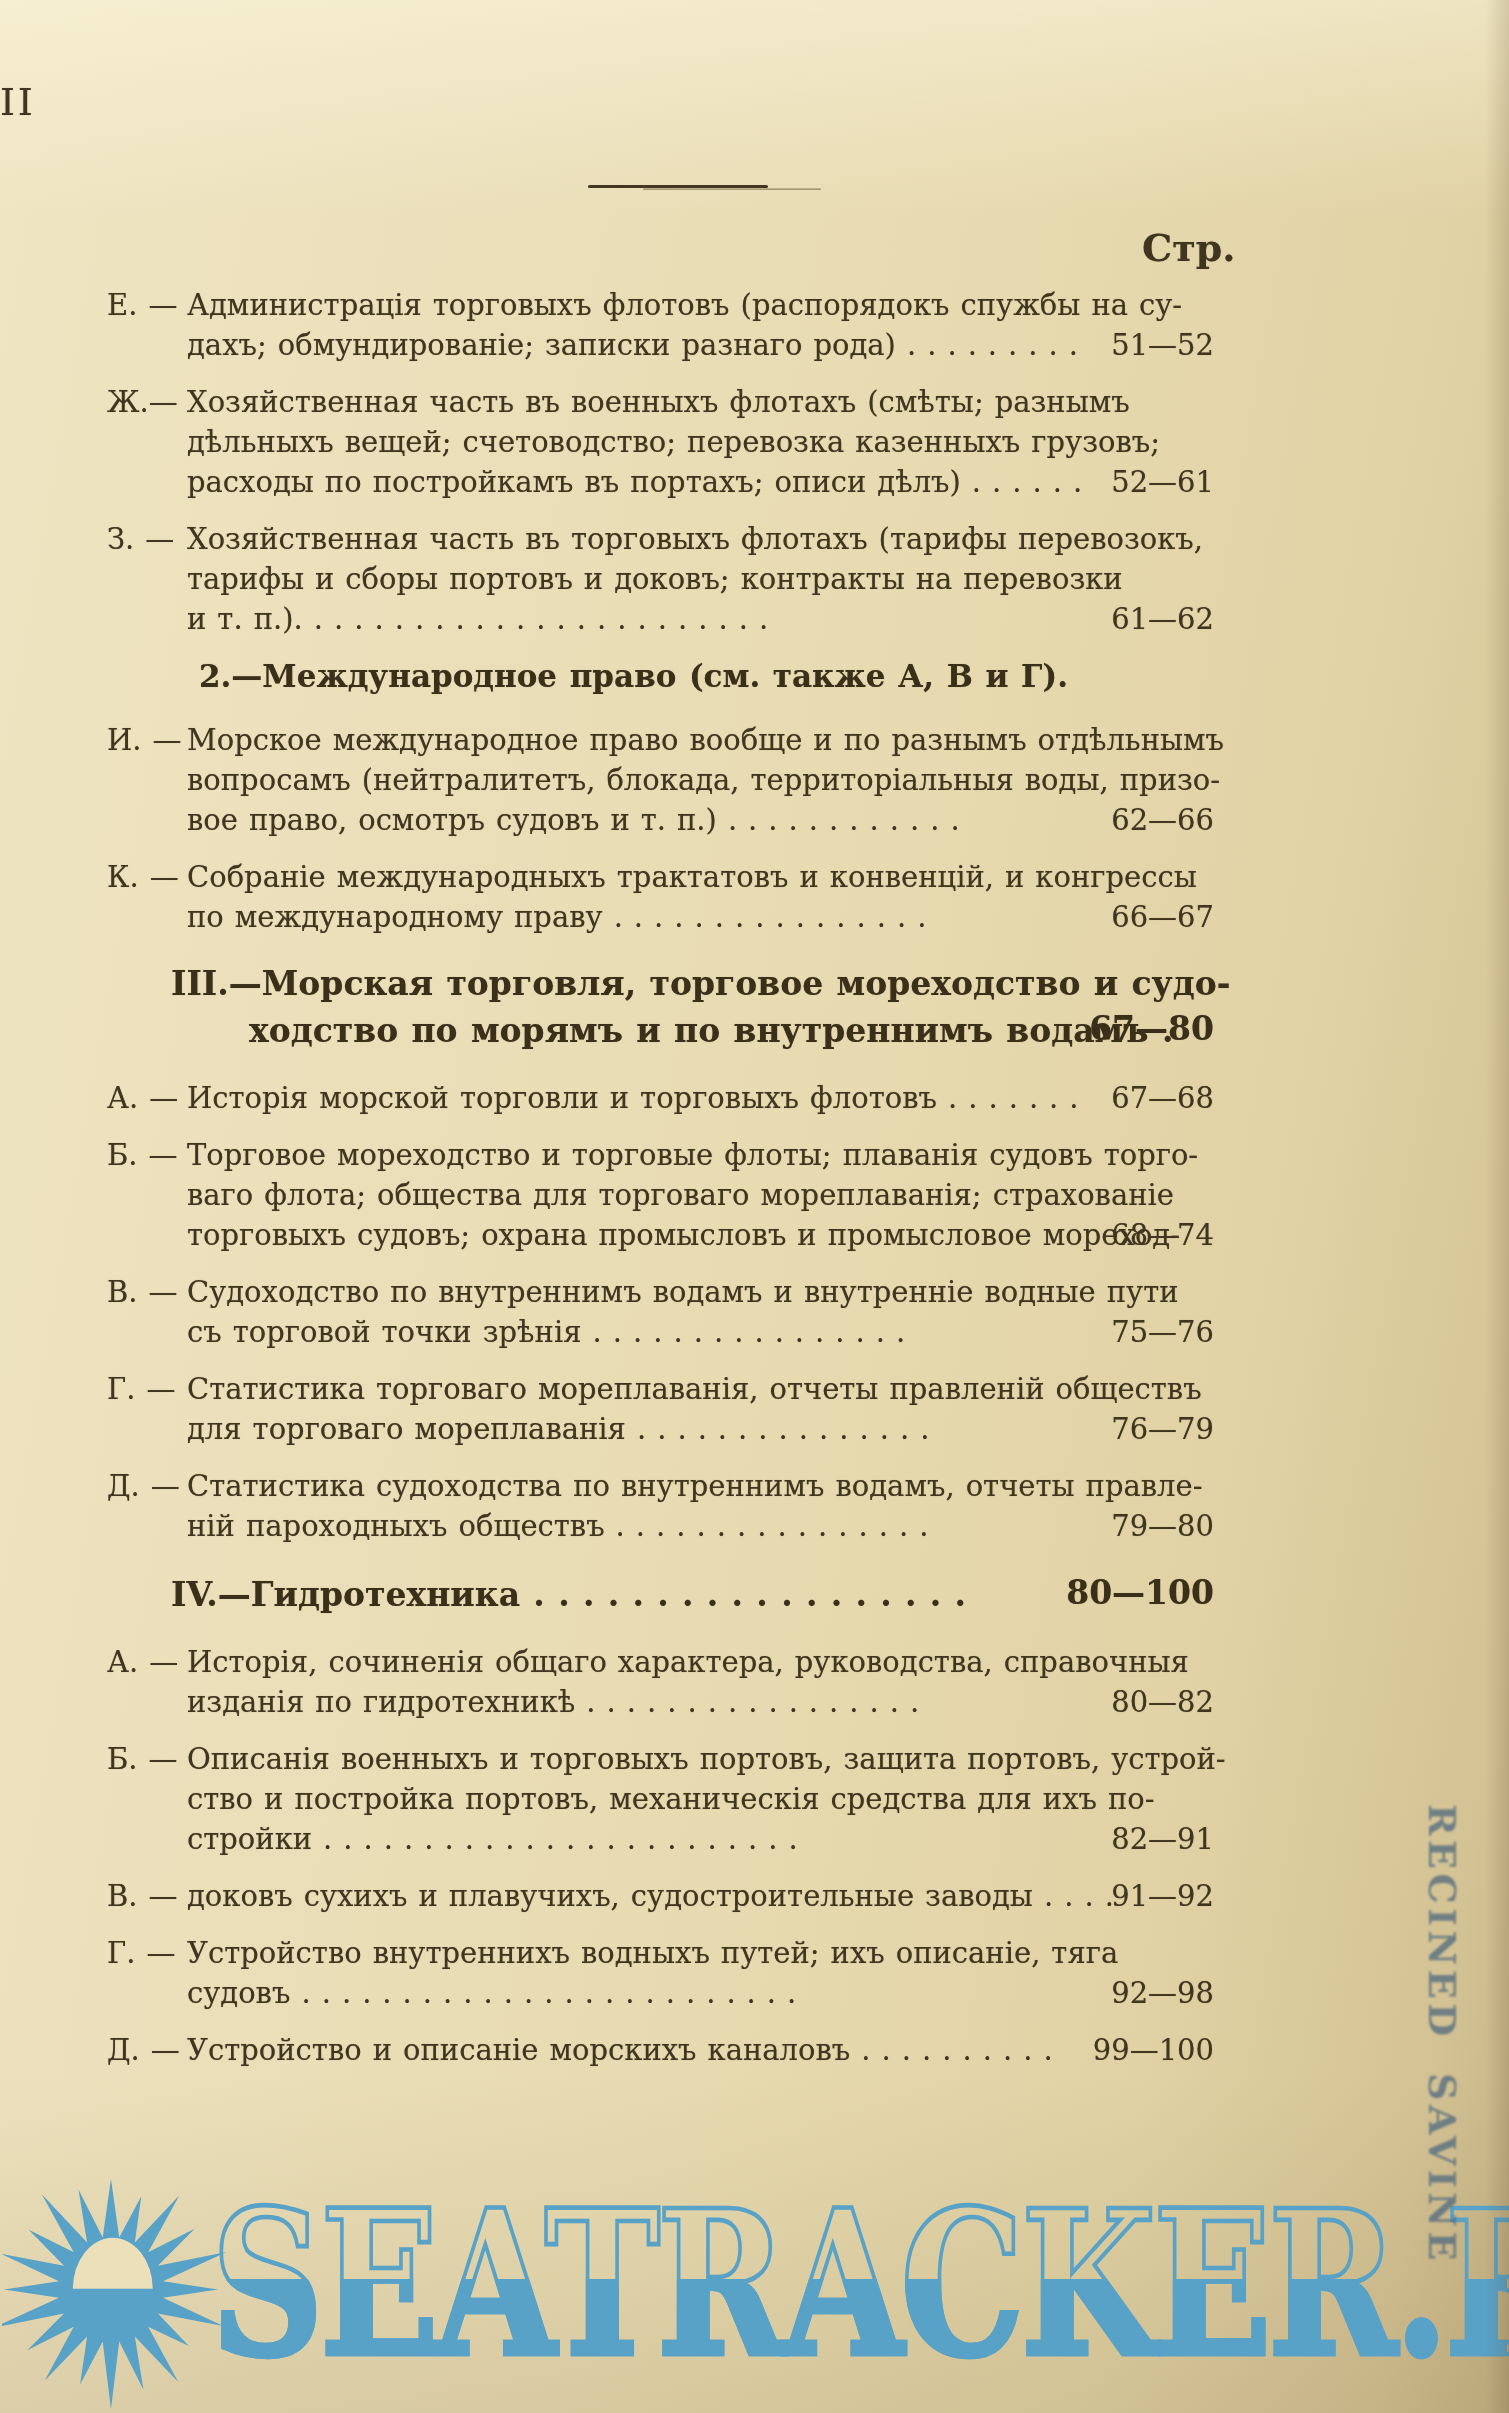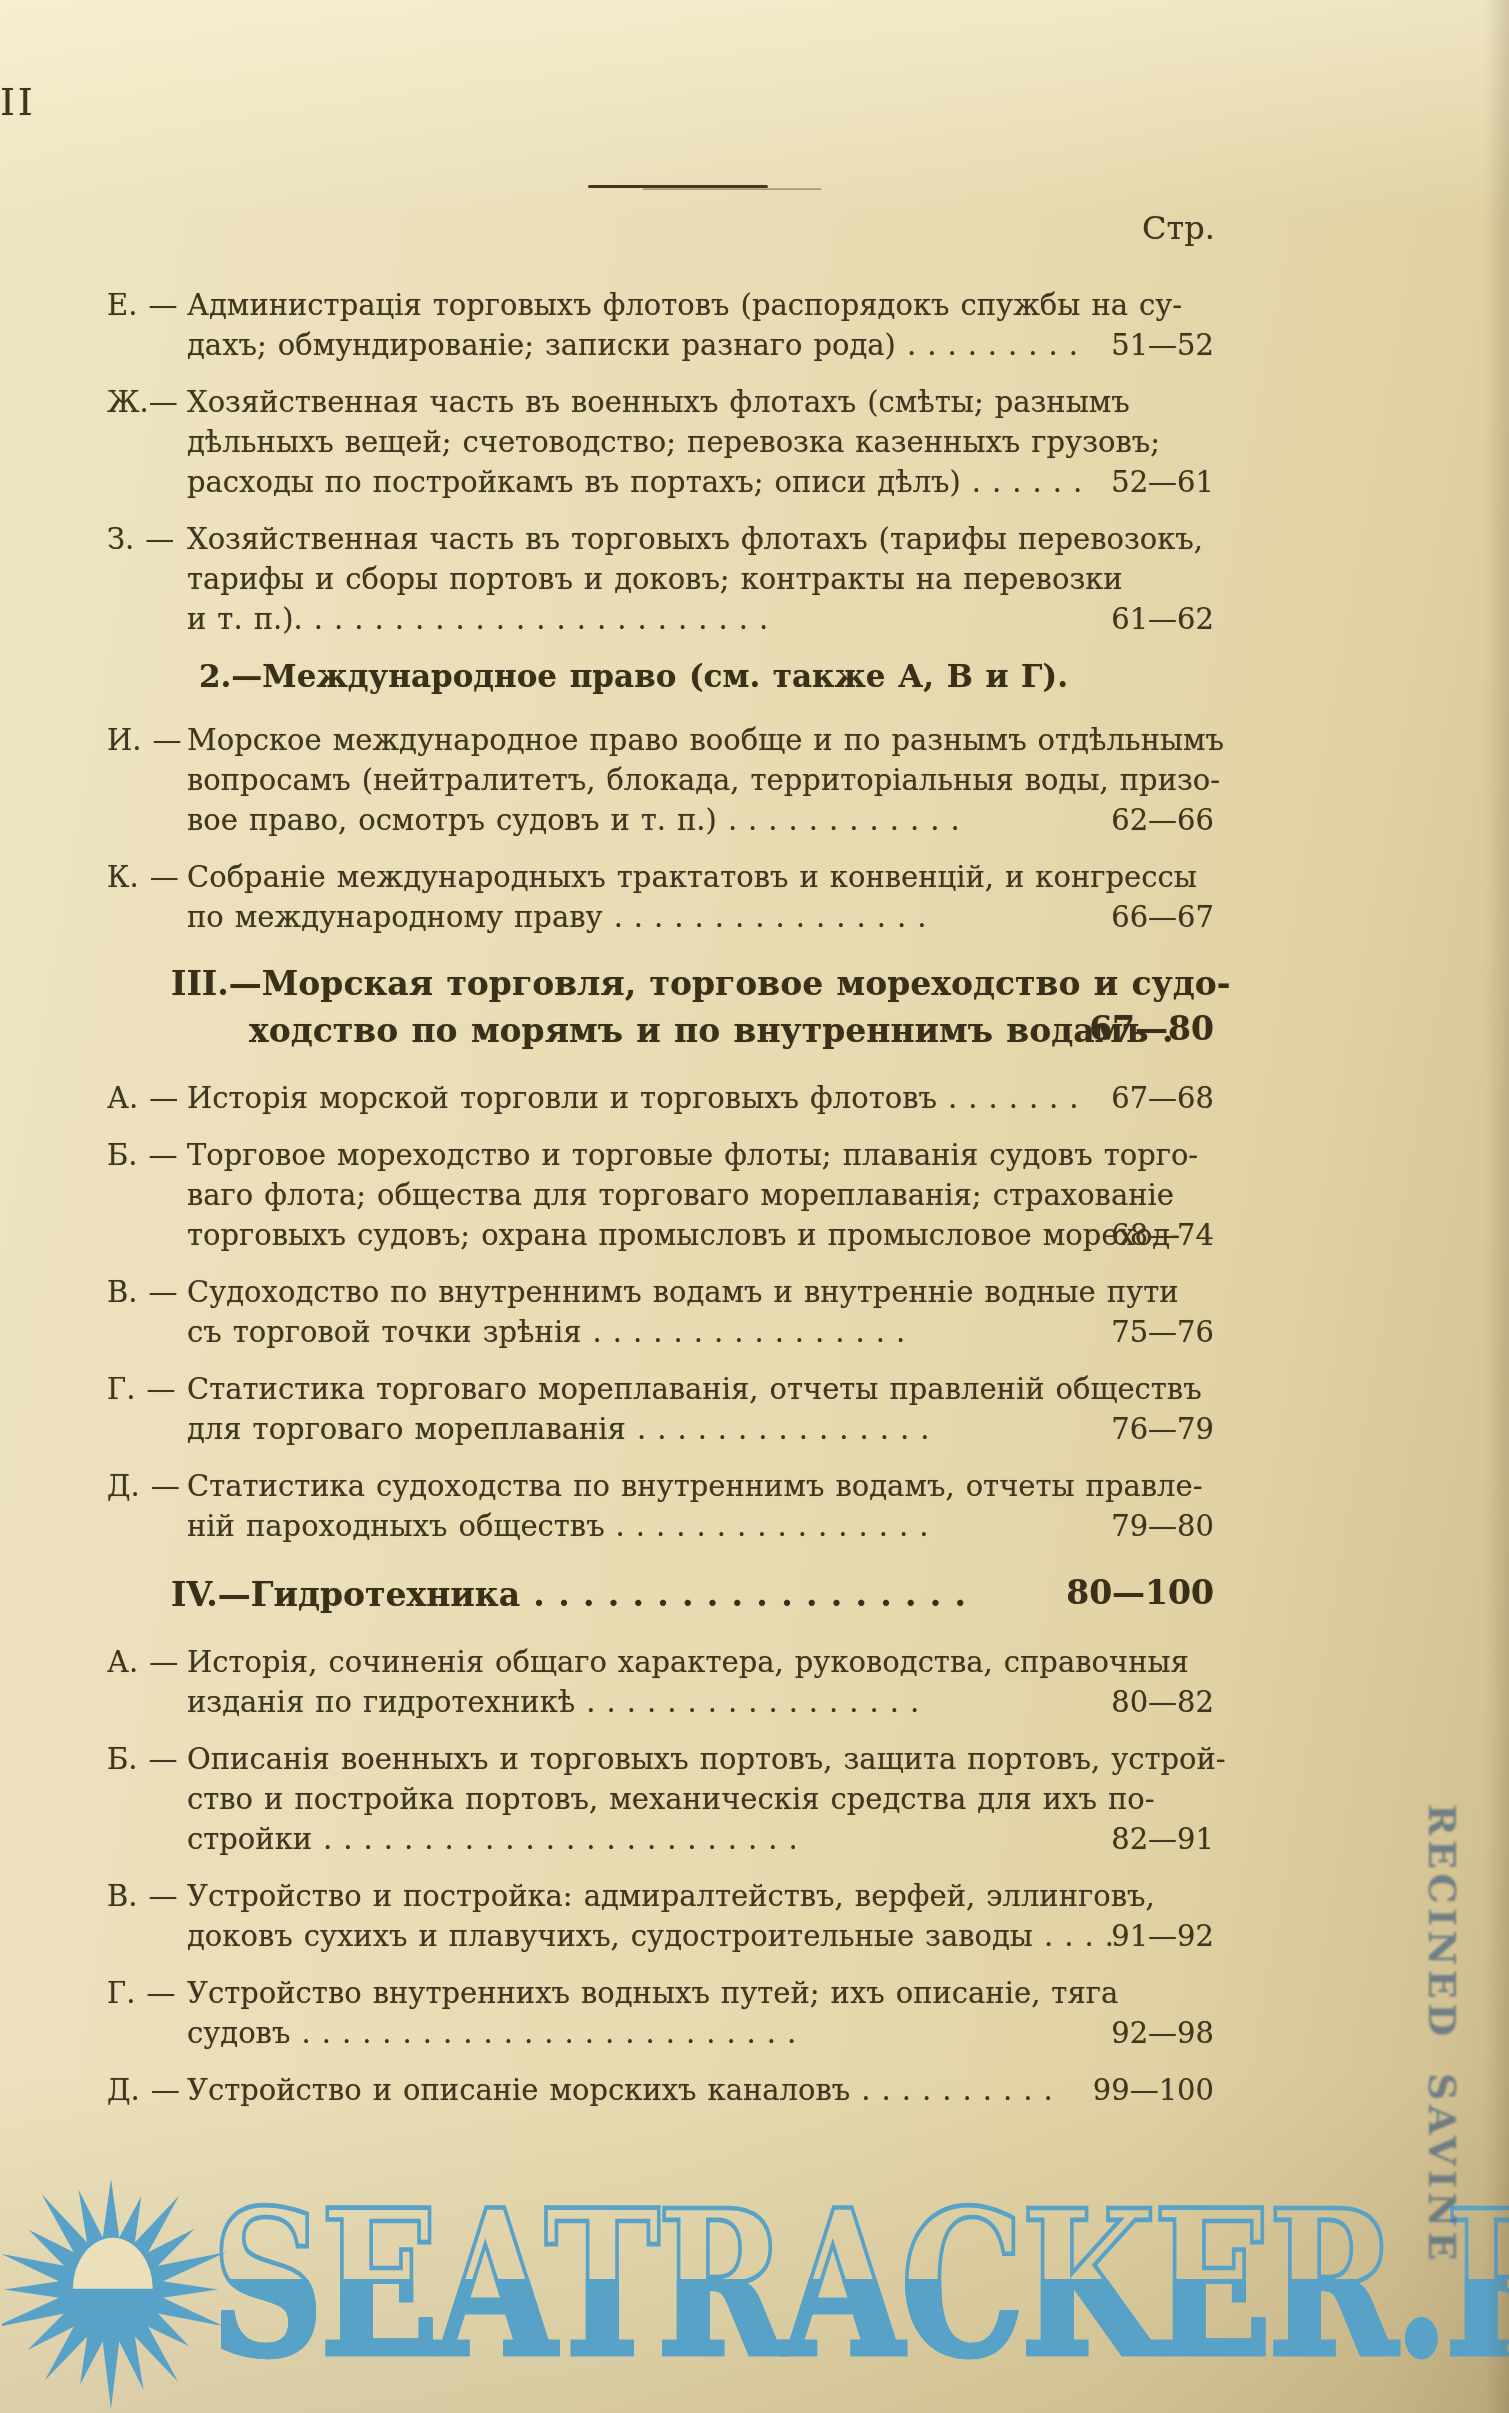--- a/index.html
+++ b/index.html
@@ -22,22 +22,22 @@
     position:absolute;top:80px;left:0;width:1362px;text-align:left;
     font-size:38px;letter-spacing:2.7px;
     text-shadow:0 0 0.9px rgba(64,53,31,.5);
   }
   .folio-rule{
     position:absolute;top:185px;left:588px;width:180px;height:2.7px;
     background:#43381f;border-radius:1.8px;
     box-shadow:54px 2.7px 0 -0.9px rgba(67,56,31,.55);
   }
   .col-header{
-    position:absolute;top:209px;left:1142px;width:73px;
-    font-size:32px;text-shadow:0 0 0.9px rgba(64,53,31,.45);
+    position:absolute;top:225px;left:1142px;width:73px;
+    font-size:38px;text-shadow:0 0 0.9px rgba(64,53,31,.45);font-weight:bold;
   }
   .toc{
     position:absolute;top:285px;left:107px;width:1107px;
     font-size:29px;line-height:40px;
     text-shadow:0 0 0.9px rgba(64,53,31,.45);
     word-spacing:1.8px;
   }
   .entry{display:flex;margin-bottom:17px;}
   .entry-label{width:80px;flex:0 0 80px;white-space:nowrap;}
   .entry-text{flex:1 1 auto;min-width:0;}
@@ -199,21 +199,20 @@
         <div class="entry-text">
           <div class="line">Описанія военныхъ и торговыхъ портовъ, защита портовъ, устрой-</div>
           <div class="line">ство и постройка портовъ, механическія средства для ихъ по-</div>
           <div class="line">стройки . . . . . . . . . . . . . . . . . . . . . . . .</div>
         </div>
         <div class="entry-pages">82—91</div>
       </div>
       <div class="entry">
         <div class="entry-label">В. —</div>
         <div class="entry-text">
-          <div class="line">Устройство и постройка: адмиралтействъ, верфей, эллинговъ,</div>
           <div class="line">доковъ сухихъ и плавучихъ, судостроительные заводы . . . .</div>
         </div>
         <div class="entry-pages">91—92</div>
       </div>
       <div class="entry">
         <div class="entry-label">Г. —</div>
         <div class="entry-text">
           <div class="line">Устройство внутреннихъ водныхъ путей; ихъ описаніе, тяга</div>
           <div class="line">судовъ . . . . . . . . . . . . . . . . . . . . . . . . .</div>
         </div>

